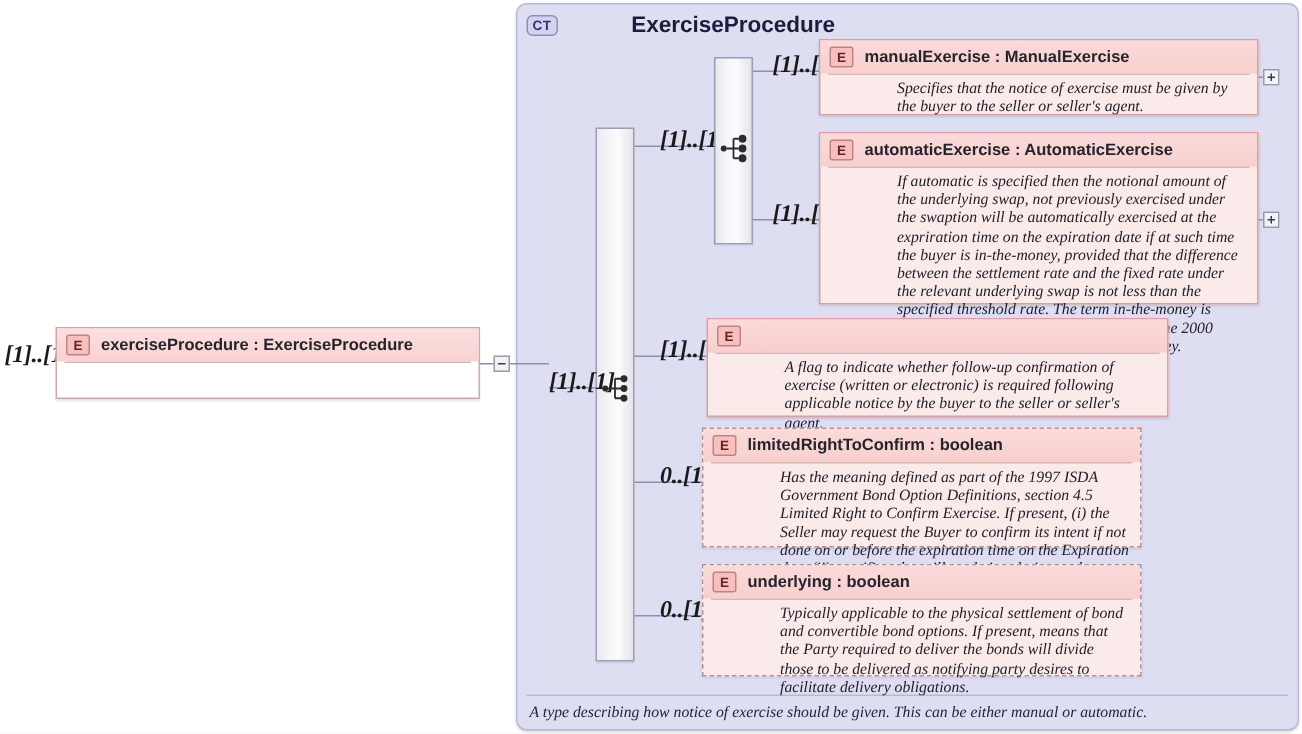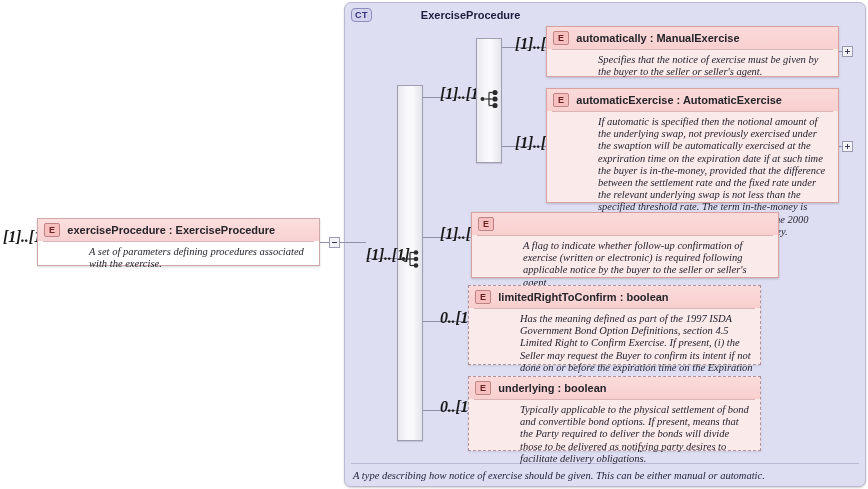--- a/index.html
+++ b/index.html
@@ -61,21 +61,21 @@
     background: #d3d3ee;
     color: #32327a;
     font-size: 9px;
     font-weight: bold;
     font-family: "Liberation Sans", sans-serif;
     padding: 1px 3px 1px 3px;
     line-height: 10px;
     letter-spacing: 0.4px;
   }
   #ct-title {
-    font-size: 11px;
+    font-size: 15px;
     font-weight: bold;
     color: #1c1c3c;
     font-family: "Liberation Sans", sans-serif;
     padding-left: 42px;
   }
   #ct-footer-rule {
     position: absolute;
     left: 6px; right: 6px; bottom: 22px;
     height: 1px; background: #b9b9d4;
   }
@@ -185,21 +185,20 @@
   </div>
 
   <div class="card" style="left:3px; top:228px;">[1]..[1]</div>
 
   <div class="el plain" style="left:37px; top:218px; width:283px; height:48px;">
     <div class="el-head">
       <span class="e-badge">E</span>
       <span class="el-name">exerciseProcedure : ExerciseProcedure</span>
     </div>
     <div class="el-rule"></div>
-    <div class="el-doc">A set of parameters defining procedures associated with the exercise.</div>
   </div>
 
   <div class="hline" style="left:320px; top:242px; width:10px;"></div>
   <div class="tgl" style="left:329px; top:237px;"></div>
   <div class="hline" style="left:340px; top:242px; width:26px;"></div>
 
   <div class="mg-bar abs" style="left:397px; top:85px; width:26px; height:356px;"></div>
 
   <div class="hline" style="left:366px; top:258px; width:33px;"></div>
   <div class="card" style="left:366px; top:246px;">[1]..[1]</div>
@@ -231,21 +230,21 @@
     <circle cx="15" cy="10" r="2.6" fill="#2b2b2b"></circle>
     <circle cx="15" cy="16.5" r="2.6" fill="#2b2b2b"></circle>
   </svg>
 
   <div class="hline" style="left:502px; top:47px; width:44px;"></div>
   <div class="card" style="left:515px; top:35px;">[1]..[1]</div>
 
   <div class="el" style="left:546px; top:26px; width:293px; height:51px;">
     <div class="el-head">
       <span class="e-badge">E</span>
-      <span class="el-name">automatically : ManualExercise</span>
+      <span class="el-name">manualExercise : ManualExercise</span>
     </div>
     <div class="el-rule"></div>
     <div class="el-doc">Specifies that the notice of exercise must be given by the buyer to the seller or seller's agent.</div>
   </div>
   <div class="hline" style="left:839px; top:51px; width:4px;"></div>
   <div class="tgl plus" style="left:842px; top:46px;"></div>
 
   <div class="hline" style="left:502px; top:146px; width:44px;"></div>
   <div class="card" style="left:515px; top:134px;">[1]..[1]</div>
 

